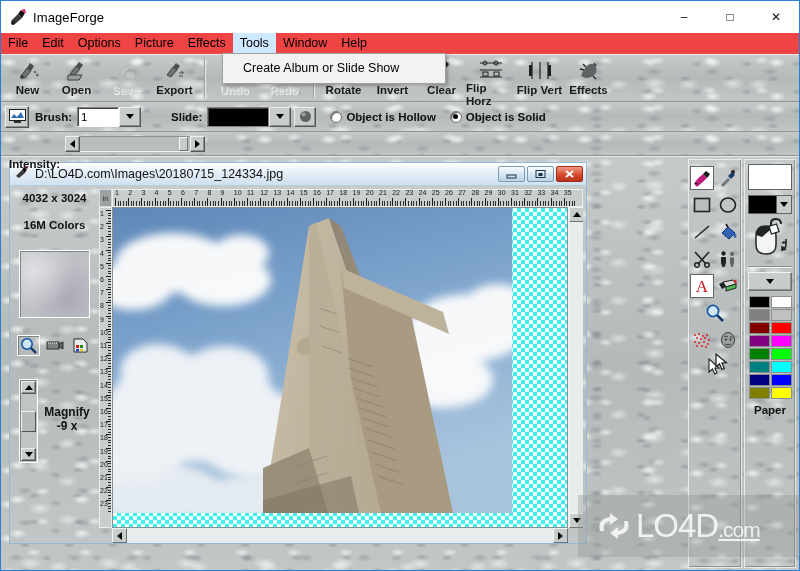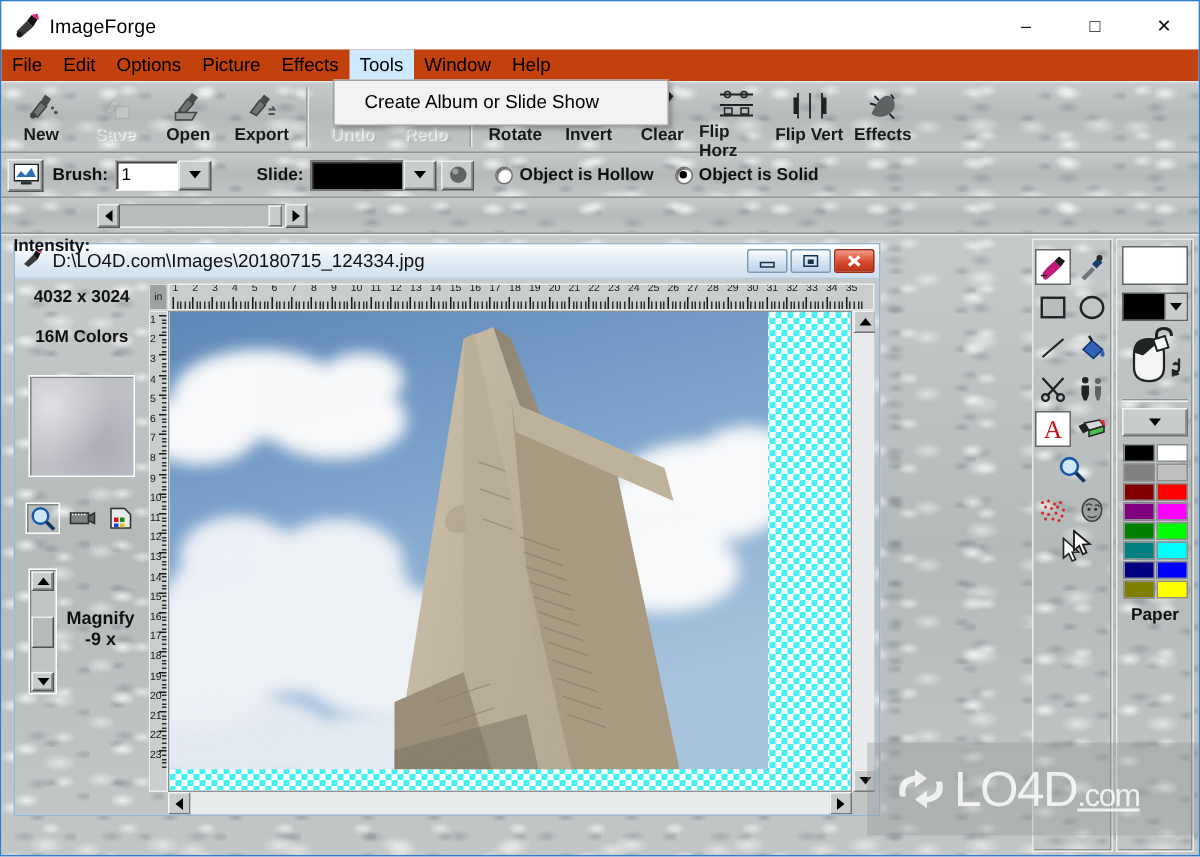--- a/index.html
+++ b/index.html
@@ -25,21 +25,21 @@
   #app-icon { width:20px; height:18px; margin-left:8px; margin-right:4px; position:relative; }
   #app-title { font-size:13px; color:#000; letter-spacing:.1px; }
   .wbtns { margin-left:auto; display:flex; height:32px; }
   .wbtn {
     width:46px; height:32px; display:flex; align-items:center; justify-content:center;
     font-size:12px; color:#111; background:transparent;
   }
 
   
   #menubar {
-    height:21px; background:#c2410c; display:flex; align-items:stretch;
+    height:21px; background:#ef4444; display:flex; align-items:stretch;
     flex:none; font-size:12.5px; position:relative; z-index:40;
   }
   .menu-item {
     padding:2px 7px 3px 7px; color:#000; display:flex; align-items:center;
     white-space:nowrap;
   }
   .menu-item.open { background:#cde8ff; }
 
   
   #tools-dropdown {
@@ -291,39 +291,39 @@
         <span class="tb-ico">
           <svg width="26" height="23" viewBox="0 0 26 23">
             <path d="M6 17 L12 9 L16 12 L10 19 Z" fill="#6e7474" stroke="#3d4242"></path>
             <path d="M12 9 L15 4 L19 7 L16 12 Z" fill="#484d4d"></path>
             <circle cx="7" cy="18" r="2" fill="#3d4242"></circle>
             <path d="M19 13 l2 0 M20 12 l0 2 M21 16 l2.5 0 M22.2 14.8 l0 2.4" stroke="#4a4f4f" stroke-width="1.2"></path>
           </svg>
         </span>
         <span class="tb-lbl">New</span>
       </div>
+      <div class="tb-btn">
+        <span class="tb-ico">
+          <svg width="26" height="23" viewBox="0 0 26 23">
+            <path d="M6 15 L12 7 L16 10 L10 17 Z" fill="#6e7474" stroke="#3d4242"></path>
+            <path d="M12 7 L15 3 L19 6 L16 10 Z" fill="#484d4d"></path>
+            <path d="M4 16 h14 l-3 5 H4 z" fill="#9aa0a0" stroke="#3d4242"></path>
+          </svg>
+        </span>
+        <span class="tb-lbl">Open</span>
+      </div>
       <div class="tb-btn disabled">
         <span class="tb-ico">
           <svg width="26" height="23" viewBox="0 0 26 23">
             <path d="M6 15 L12 7 L16 10 L10 17 Z" fill="#cbcfcf" stroke="#9aa0a0"></path>
             <path d="M12 7 L15 3 L19 6 L16 10 Z" fill="#b8bdbd"></path>
             <rect x="13" y="12" width="9" height="8" fill="#d6dada" stroke="#9aa0a0"></rect>
           </svg>
         </span>
         <span class="tb-lbl">Save</span>
-      </div>
-      <div class="tb-btn">
-        <span class="tb-ico">
-          <svg width="26" height="23" viewBox="0 0 26 23">
-            <path d="M6 15 L12 7 L16 10 L10 17 Z" fill="#6e7474" stroke="#3d4242"></path>
-            <path d="M12 7 L15 3 L19 6 L16 10 Z" fill="#484d4d"></path>
-            <path d="M4 16 h14 l-3 5 H4 z" fill="#9aa0a0" stroke="#3d4242"></path>
-          </svg>
-        </span>
-        <span class="tb-lbl">Open</span>
       </div>
       <div class="tb-btn">
         <span class="tb-ico">
           <svg width="26" height="23" viewBox="0 0 26 23">
             <path d="M5 16 L11 8 L15 11 L9 18 Z" fill="#6e7474" stroke="#3d4242"></path>
             <path d="M11 8 L14 4 L18 7 L15 11 Z" fill="#484d4d"></path>
             <path d="M17 14 l4 0 l-1.5 -2 M17 17 l4 0" stroke="#4a4f4f" stroke-width="1.2" fill="none"></path>
           </svg>
         </span>
         <span class="tb-lbl">Export</span>

